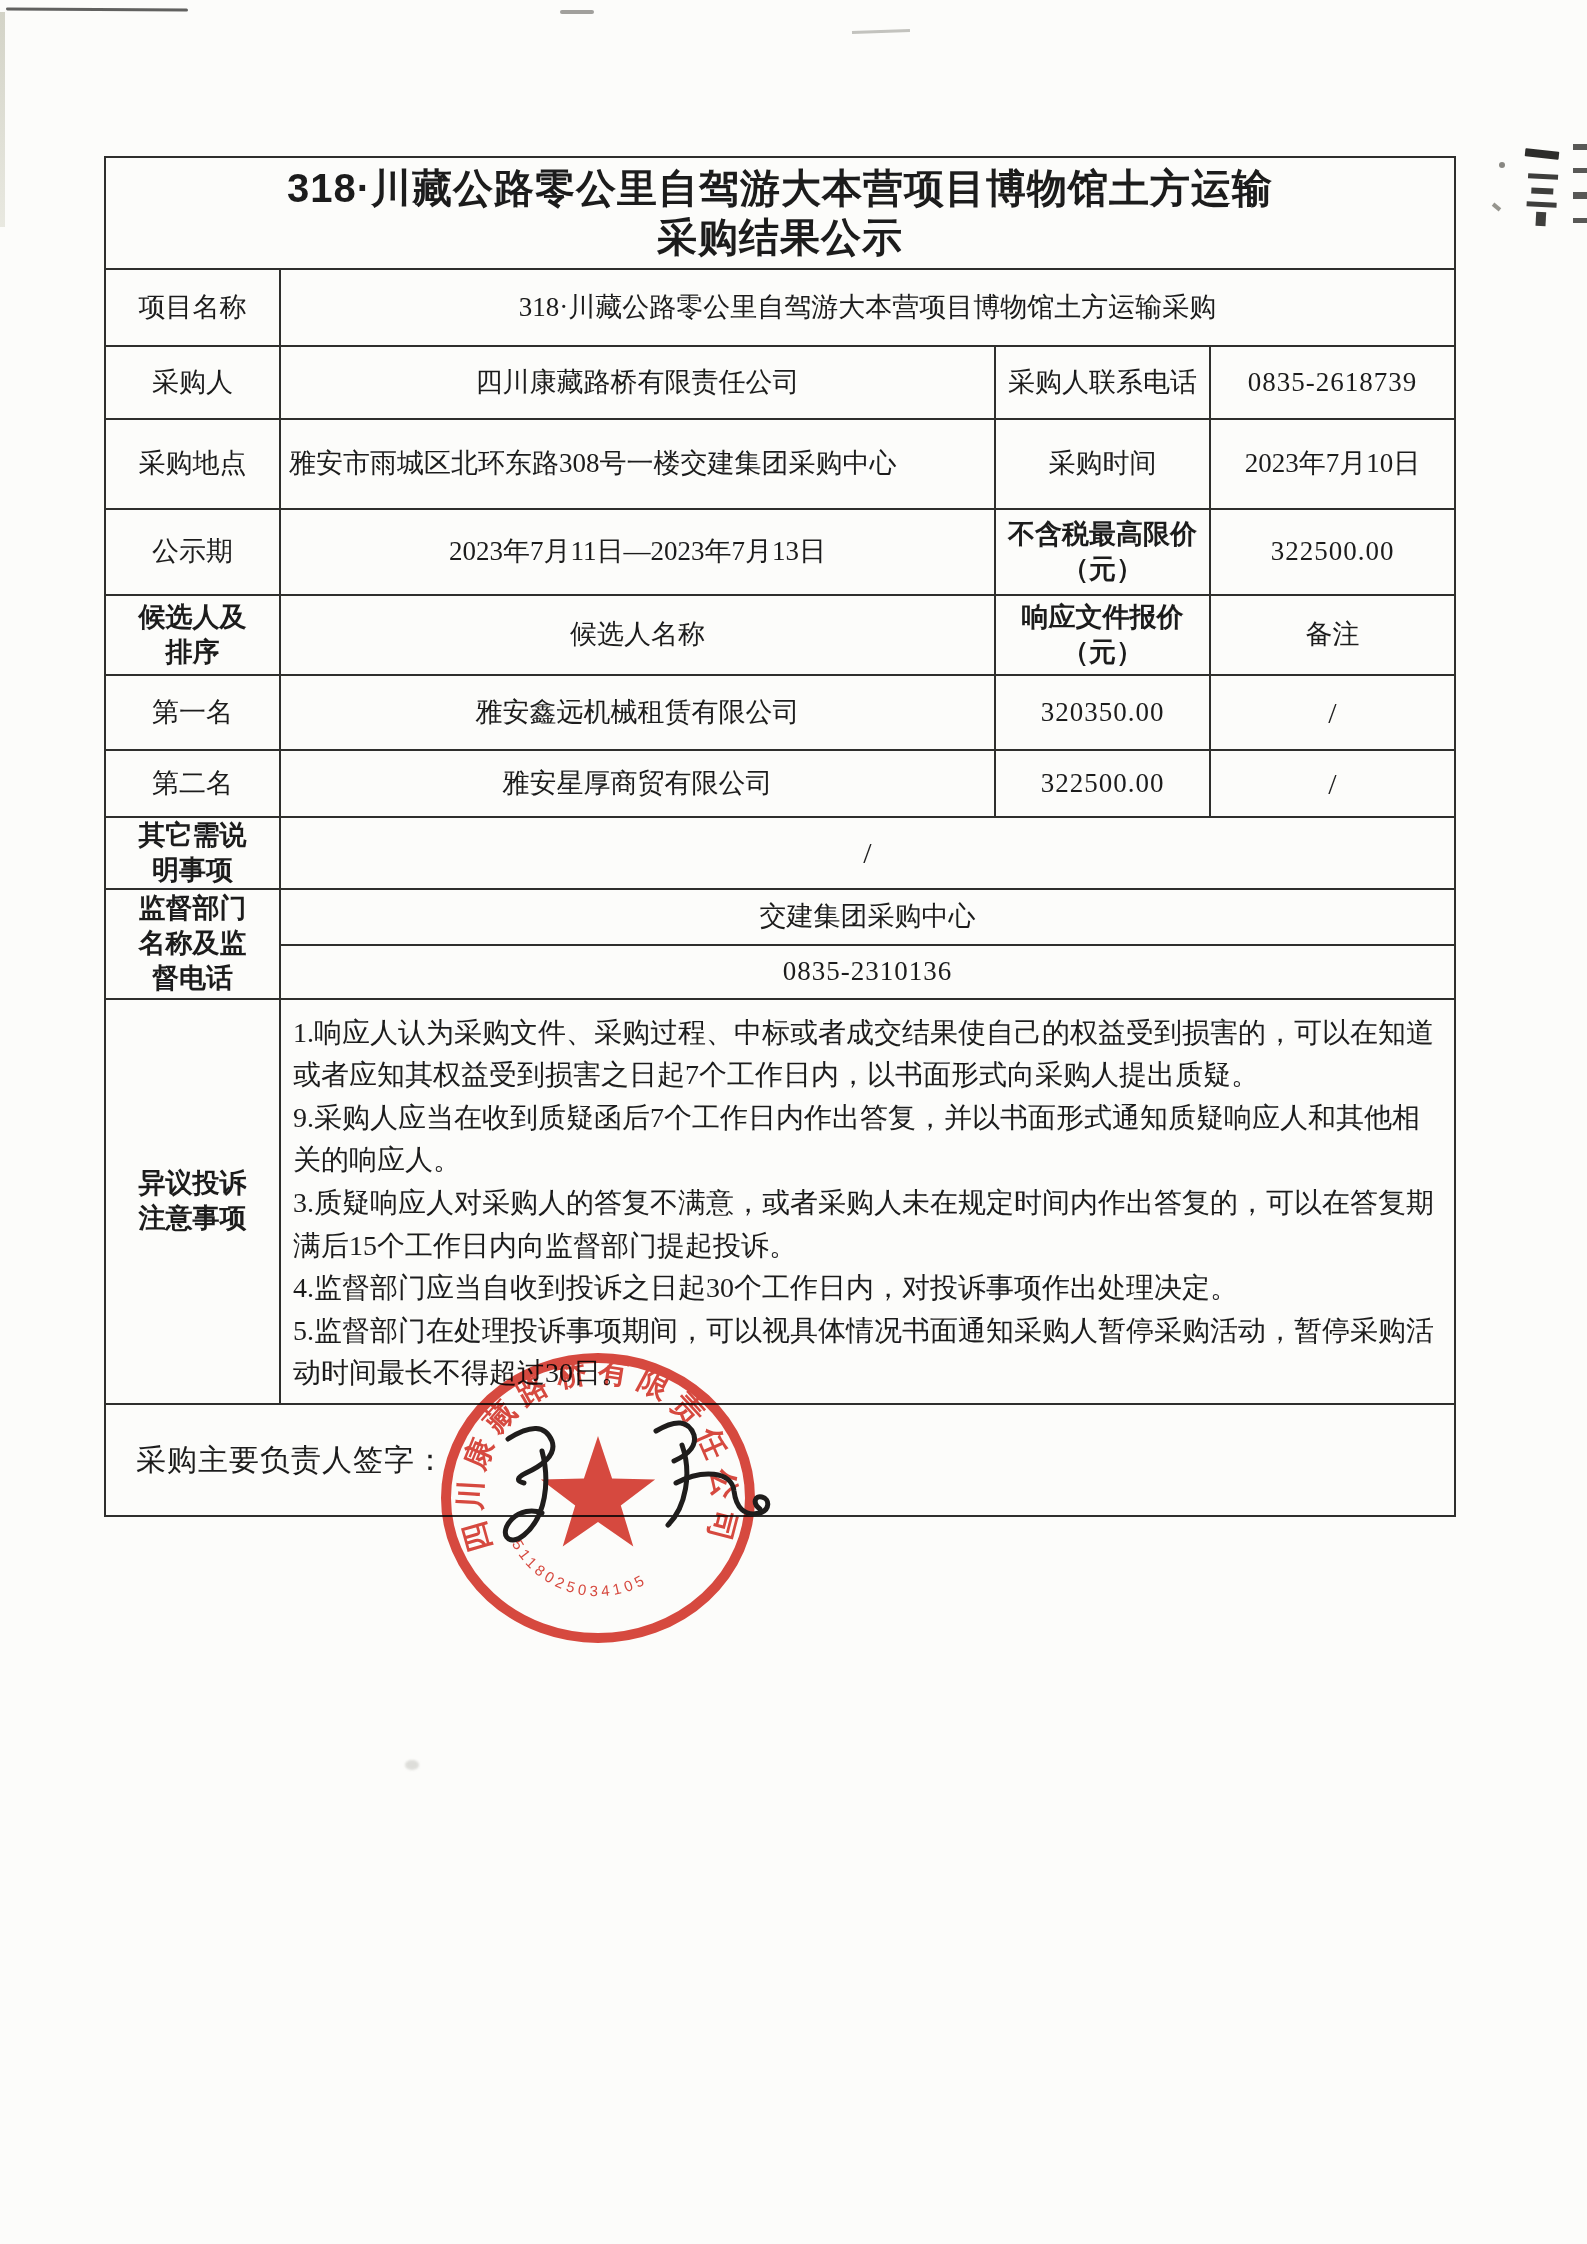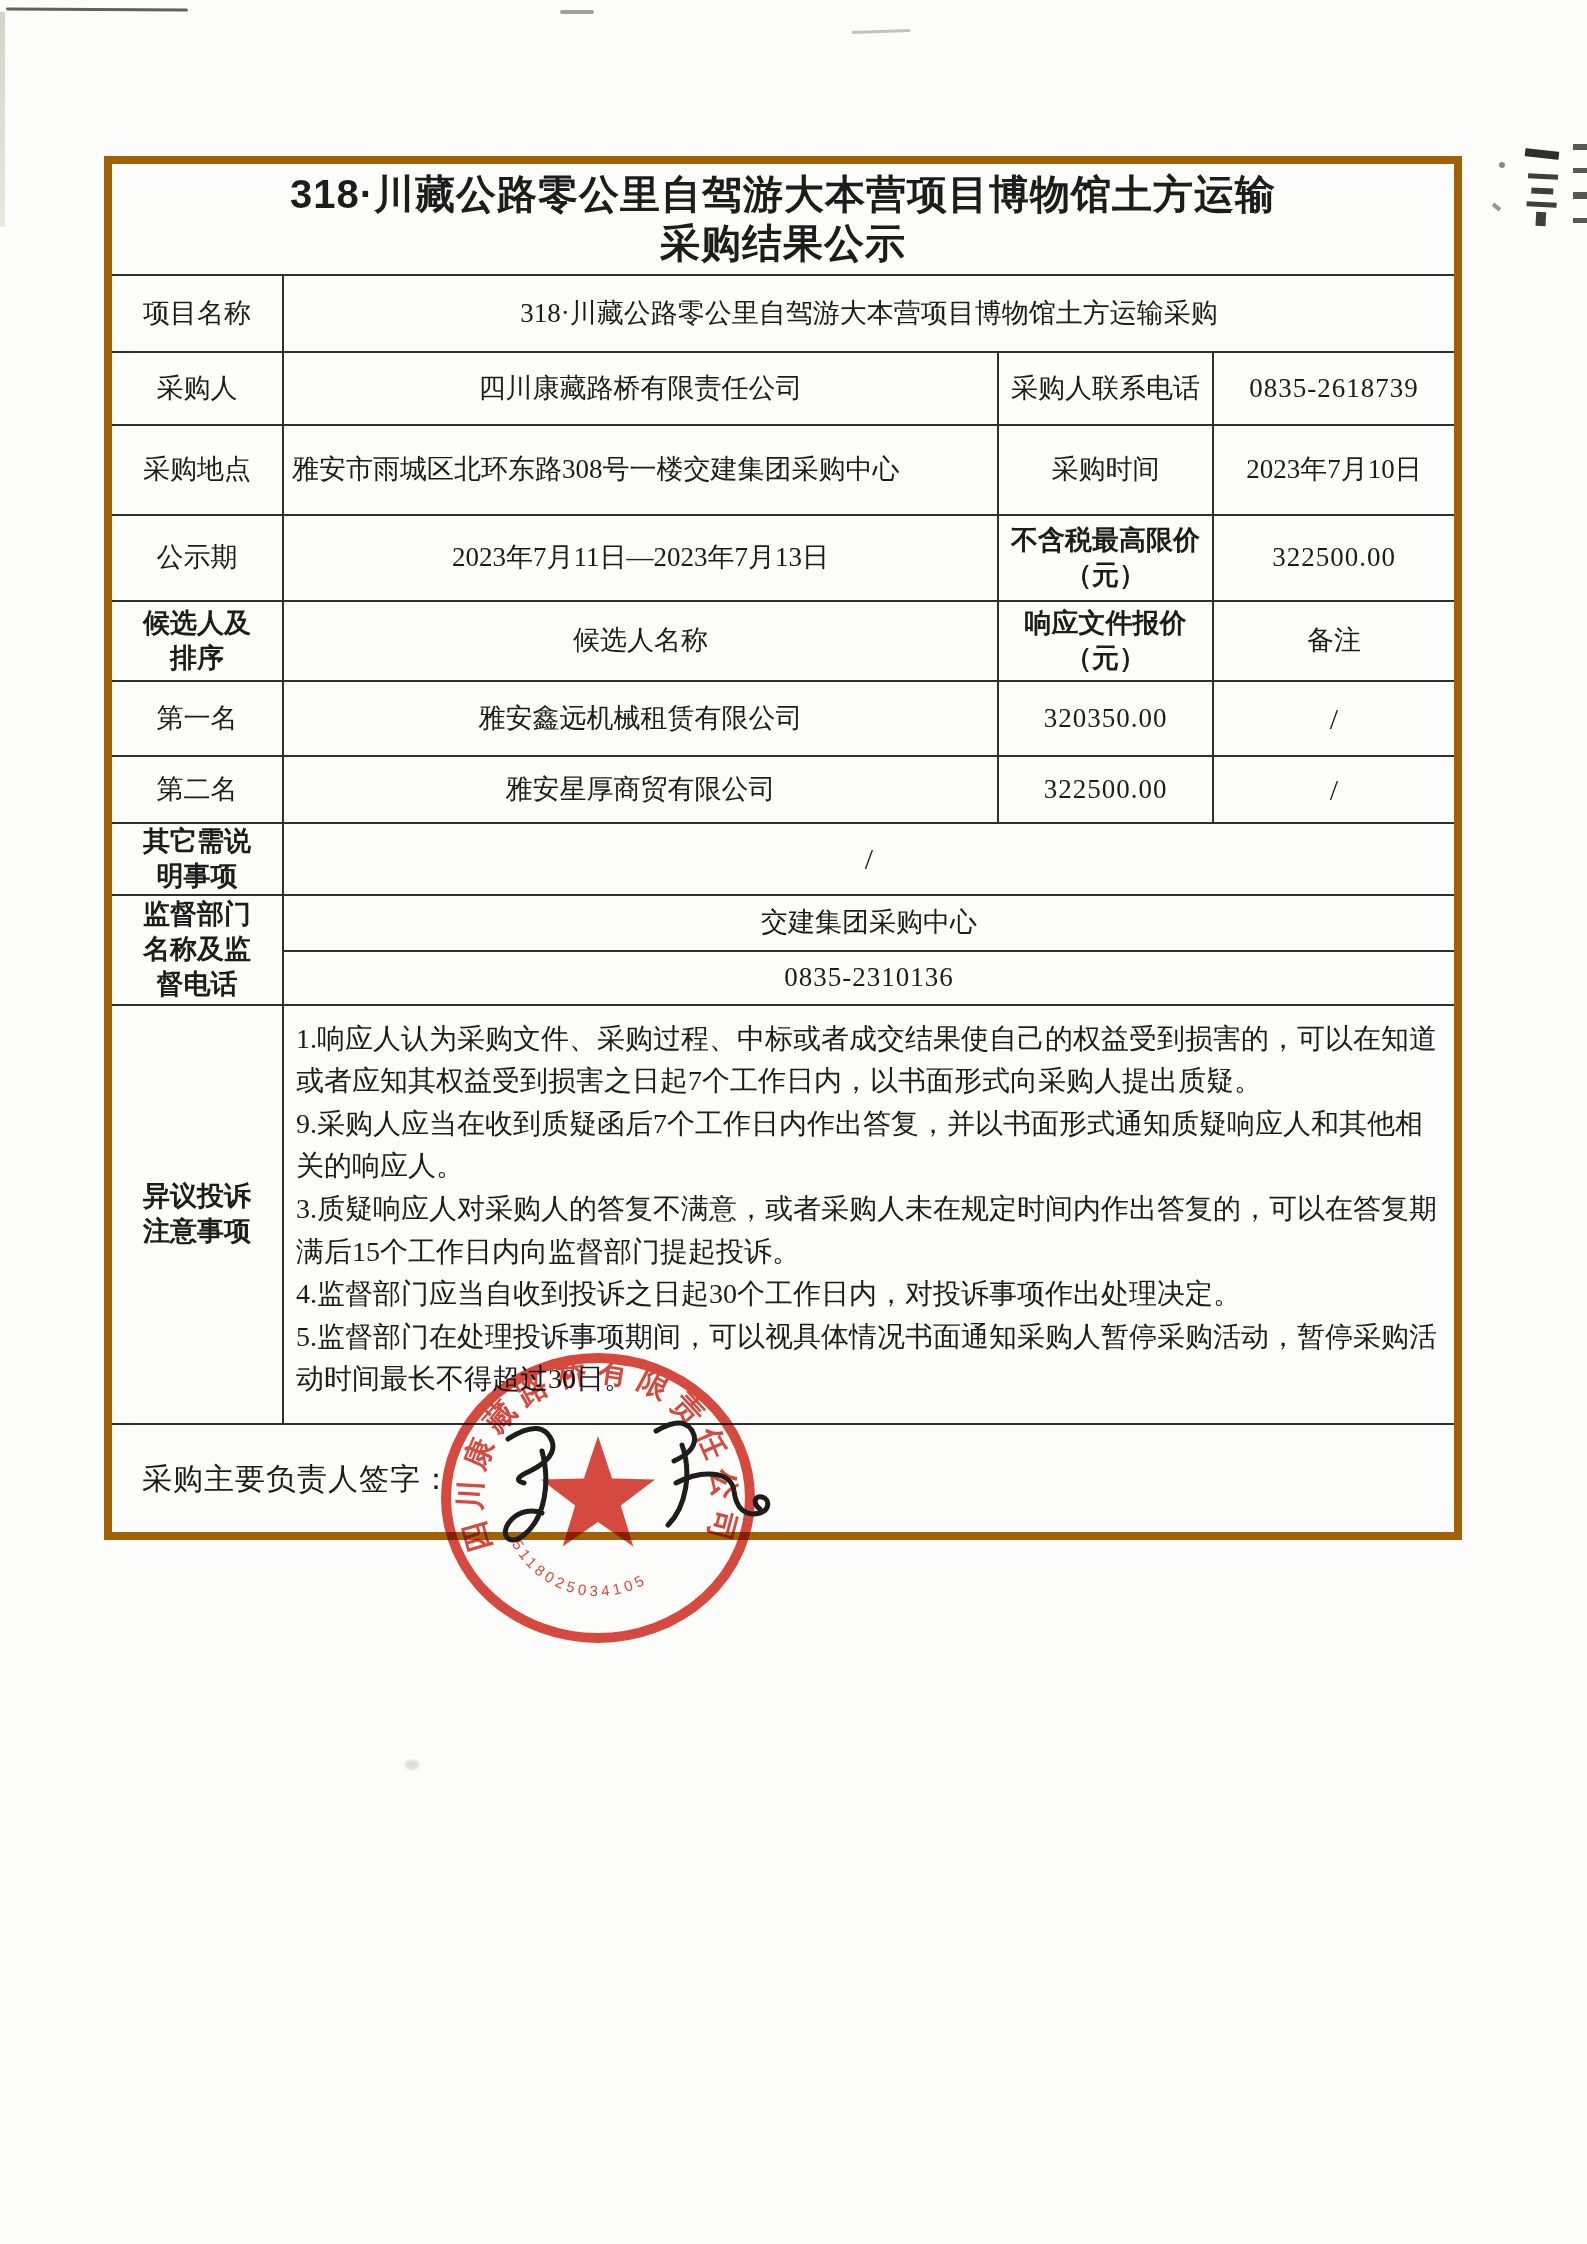--- a/index.html
+++ b/index.html
@@ -37,21 +37,21 @@
        opacity:.85;}
   .ef4{right:82px;top:162px;width:6px;height:6px;background:#57554f;border-radius:50%;opacity:.7;}
   .ef5{right:86px;top:205px;width:9px;height:4px;background:#6b695f;transform:rotate(40deg);opacity:.7;}
 
   
   .doc-table{
     position:absolute;left:104px;top:156px;
     width:1350px;
     border-collapse:collapse;
     table-layout:fixed;
-    border:8px solid #a16207;
+    border:1px solid #a16207;
   }
   .doc-table td{
     border:2px solid #2f2f2d;
     padding:0 8px;
     text-align:center;
     vertical-align:middle;
     font-size:27px;
     line-height:1.3;
     overflow:hidden;
   }
@@ -62,21 +62,21 @@
     font-size:40px;
     line-height:1.22;
     letter-spacing:1px;
     padding:6px 4px;
   }
   td.left{text-align:left;padding-left:8px;}
   td.num{letter-spacing:1px;}
   td.slash{font-size:30px;}
   td.law-cell{
     text-align:left;vertical-align:top;
-    padding:12px 14px 22px 12px;
+    padding:12px 14px 8px 12px;
     font-size:28px;line-height:1.52;font-family:Liberation Serif, serif;
   }
   .law-item{margin:0;}
   td.sign-cell{
     text-align:left;vertical-align:middle;
     font-size:30px;
     padding-left:30px;
     letter-spacing:1px;
     margin-top:25px;
   }

